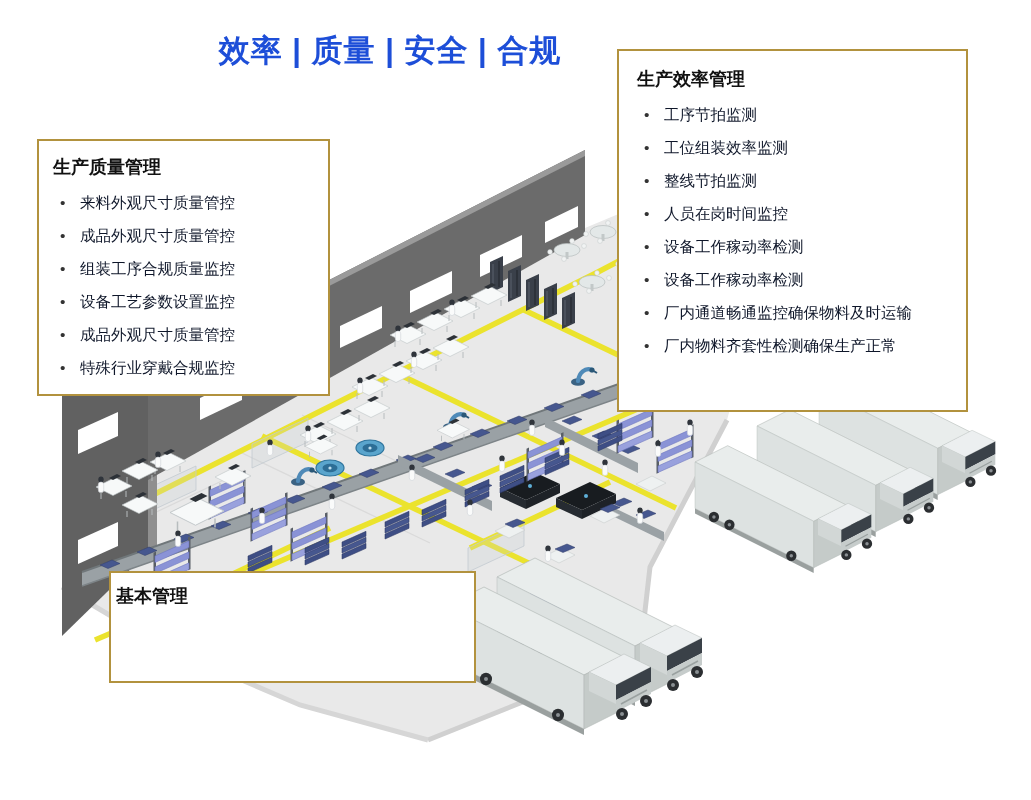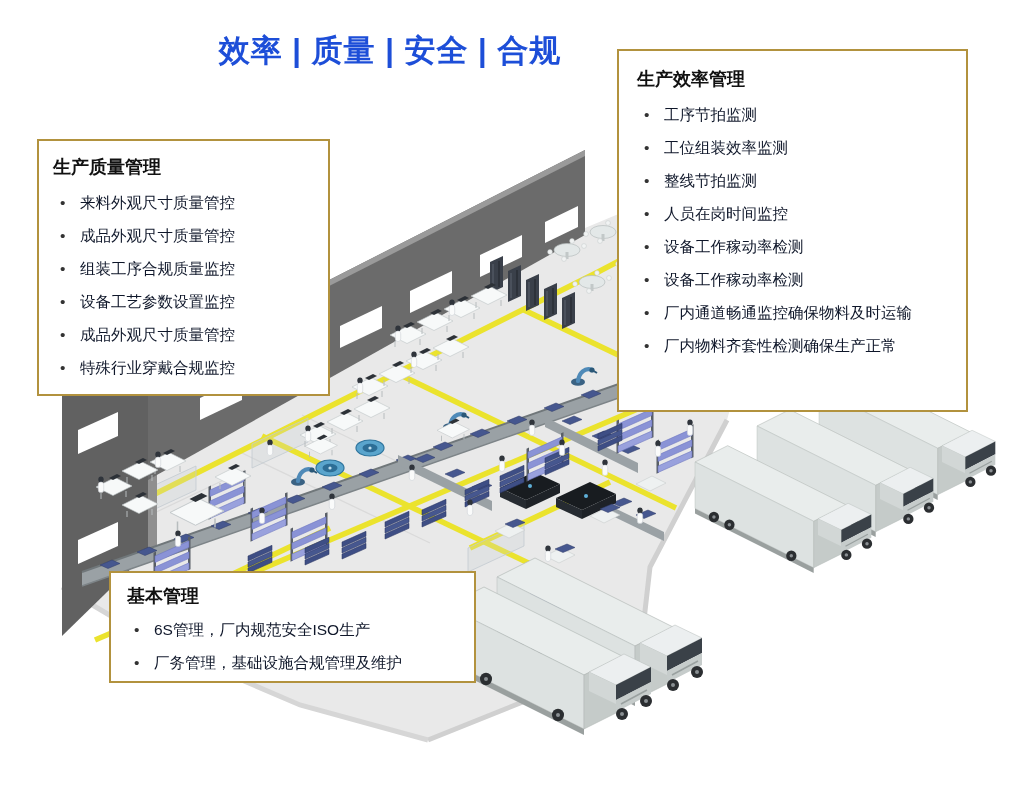--- a/index.html
+++ b/index.html
@@ -8,21 +8,21 @@
   .illus{position:absolute;left:0;top:0;z-index:0;}
   .title{position:absolute;left:150px;top:30px;width:480px;margin:0;text-align:center;
          font-size:31px;font-weight:bold;color:#1d4ed8;letter-spacing:1px;z-index:3;}
   .box{position:absolute;background:#ffffff;border:2px solid #b2923e;box-sizing:border-box;z-index:2;}
   .box h2{margin:0;font-size:18px;font-weight:bold;color:#111;line-height:25px;}
   .box ul{list-style:none;margin:6px 0 0 0;padding:0;font-size:15.5px;color:#0f172a;}
   .box li{position:relative;padding-left:27px;line-height:33px;white-space:nowrap;}
   .box li::before{content:"•";position:absolute;left:7px;color:#333;}
   .box-quality{left:37px;top:139px;width:293px;height:257px;padding:14px 10px 0 14px;}
   .box-efficiency{left:617px;top:49px;width:351px;height:363px;padding:16px 10px 0 18px;}
-  .box-basic{left:109px;top:571px;width:367px;height:112px;padding:11px 10px 0 16px;}
+  .box-basic{left:109px;top:571px;width:367px;height:112px;padding:11px 10px 0 5px;}
   .box-basic ul{margin-top:4px;}
 </style>
 </head>
 <body>
 
 <div class="slide">
 
 <svg class="illus" width="1031" height="800" viewBox="0 0 1031 800" xmlns="http://www.w3.org/2000/svg">
   <defs>
     <g id="wkr">
@@ -343,19 +343,15 @@
         <li>人员在岗时间监控</li>
         <li>设备工作稼动率检测</li>
         <li>设备工作稼动率检测</li>
         <li>厂内通道畅通监控确保物料及时运输</li>
         <li>厂内物料齐套性检测确保生产正常</li>
       </ul>
 </section>
 
 <section class="box box-basic">
   <h2>基本管理</h2>
-  <ul>
-        <li>6S管理，厂内规范安全ISO生产</li>
-        <li>厂务管理，基础设施合规管理及维护</li>
-      </ul>
 </section>
 
 </div>
 
 </body></html>

